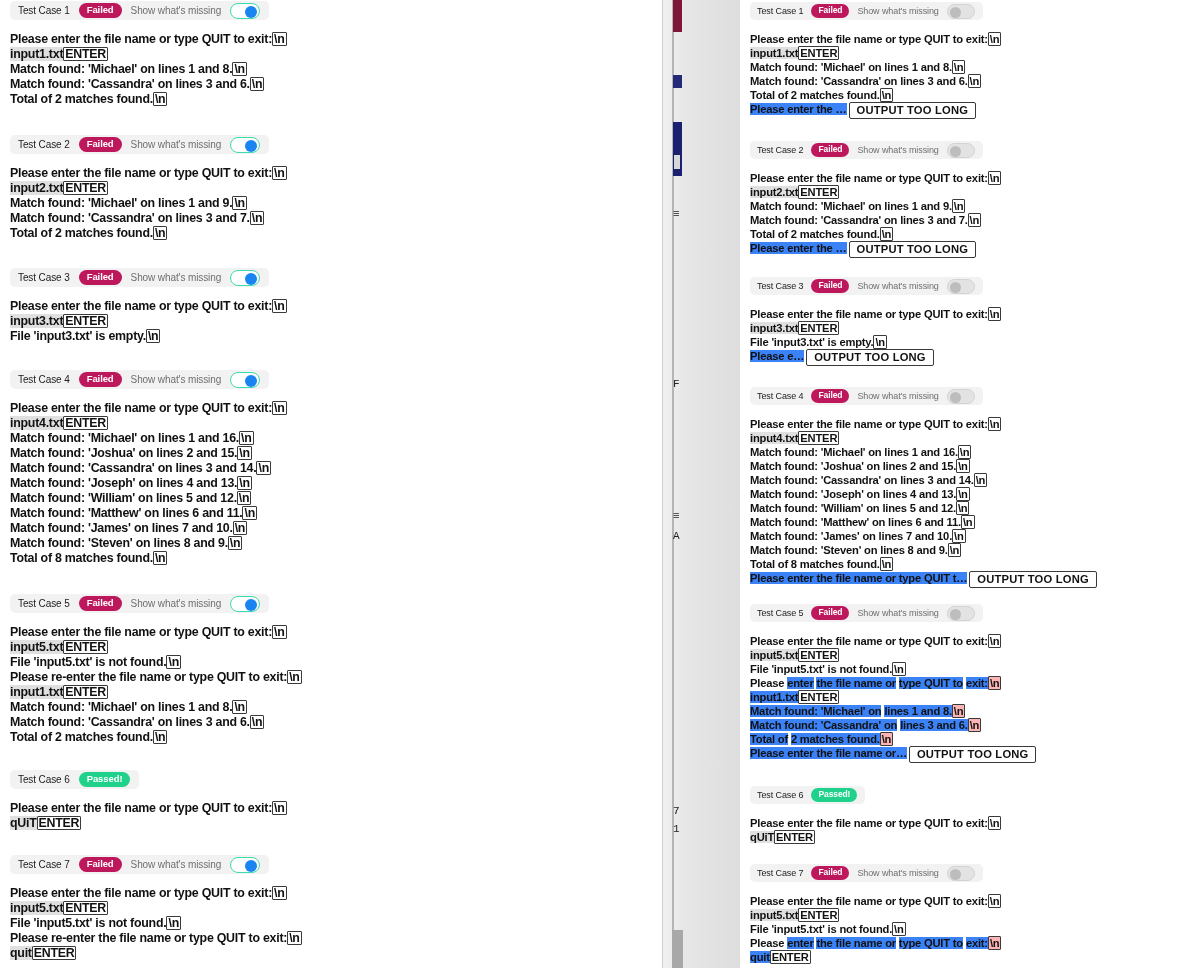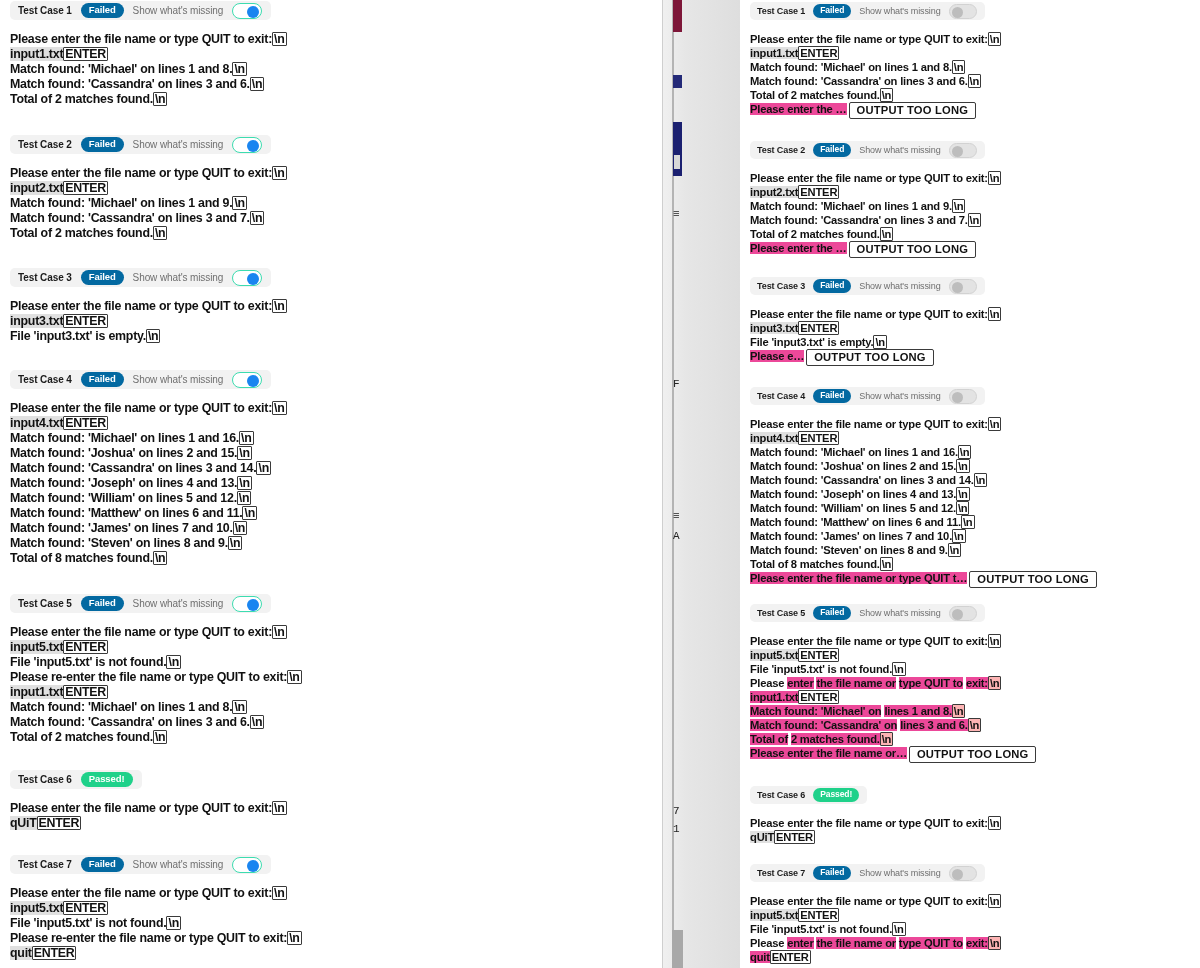--- a/index.html
+++ b/index.html
@@ -77,39 +77,39 @@
     background: #f2f2f2;
     border-radius: 5px;
     padding: 3px 9px 3px 8px;
     margin: 0;
     height: 19px;
   }
   .panel-right .case-head { height: 18px; padding: 2px 8px 2px 7px; gap: 8px; }
 
   .case-title {
     font-size: 10px;
-    font-weight: bold;
+    font-weight: normal;
     color: #1b1b1b;
     letter-spacing: -0.1px;
     white-space: nowrap;
   }
   .panel-right .case-title { font-size: 9px; }
 
   .badge {
     font-size: 9.5px;
     font-weight: bold;
     color: #ffffff;
     border-radius: 9px;
     padding: 2px 8px 3px 8px;
     line-height: 1;
     white-space: nowrap;
     letter-spacing: -0.1px;
   }
   .panel-right .badge { font-size: 8.5px; padding: 2px 7px 3px 7px; }
-  .badge.failed { background: #0369a1; }
+  .badge.failed { background: #be185d; }
   .badge.passed { background: #1fd18a; }
 
   .show-missing {
     font-size: 10px;
     color: #6f6f6f;
     white-space: nowrap;
     letter-spacing: -0.1px;
   }
   .panel-right .show-missing { font-size: 9px; }
 
@@ -168,21 +168,21 @@
   .key {
     display: inline-block;
     border: 1.2px solid #3a3a3a;
     background: #ffffff;
     padding: 0 1px;
     line-height: 12px;
     margin: 0 0 -1px 0;
     border-radius: 1px;
   }
   .in { background: #e0e0e0; }
-  .hl { background: #ec4899; }
+  .hl { background: #3b82f6; }
   .hl-esc { background: #fdb4b4; }
 
   .too-long {
     display: inline-block;
     border: 1.6px solid #3a3a3a;
     background: #ffffff;
     padding: 0px 7px 1px 7px;
     line-height: 14px;
     border-radius: 2px;
     font-weight: bold;

